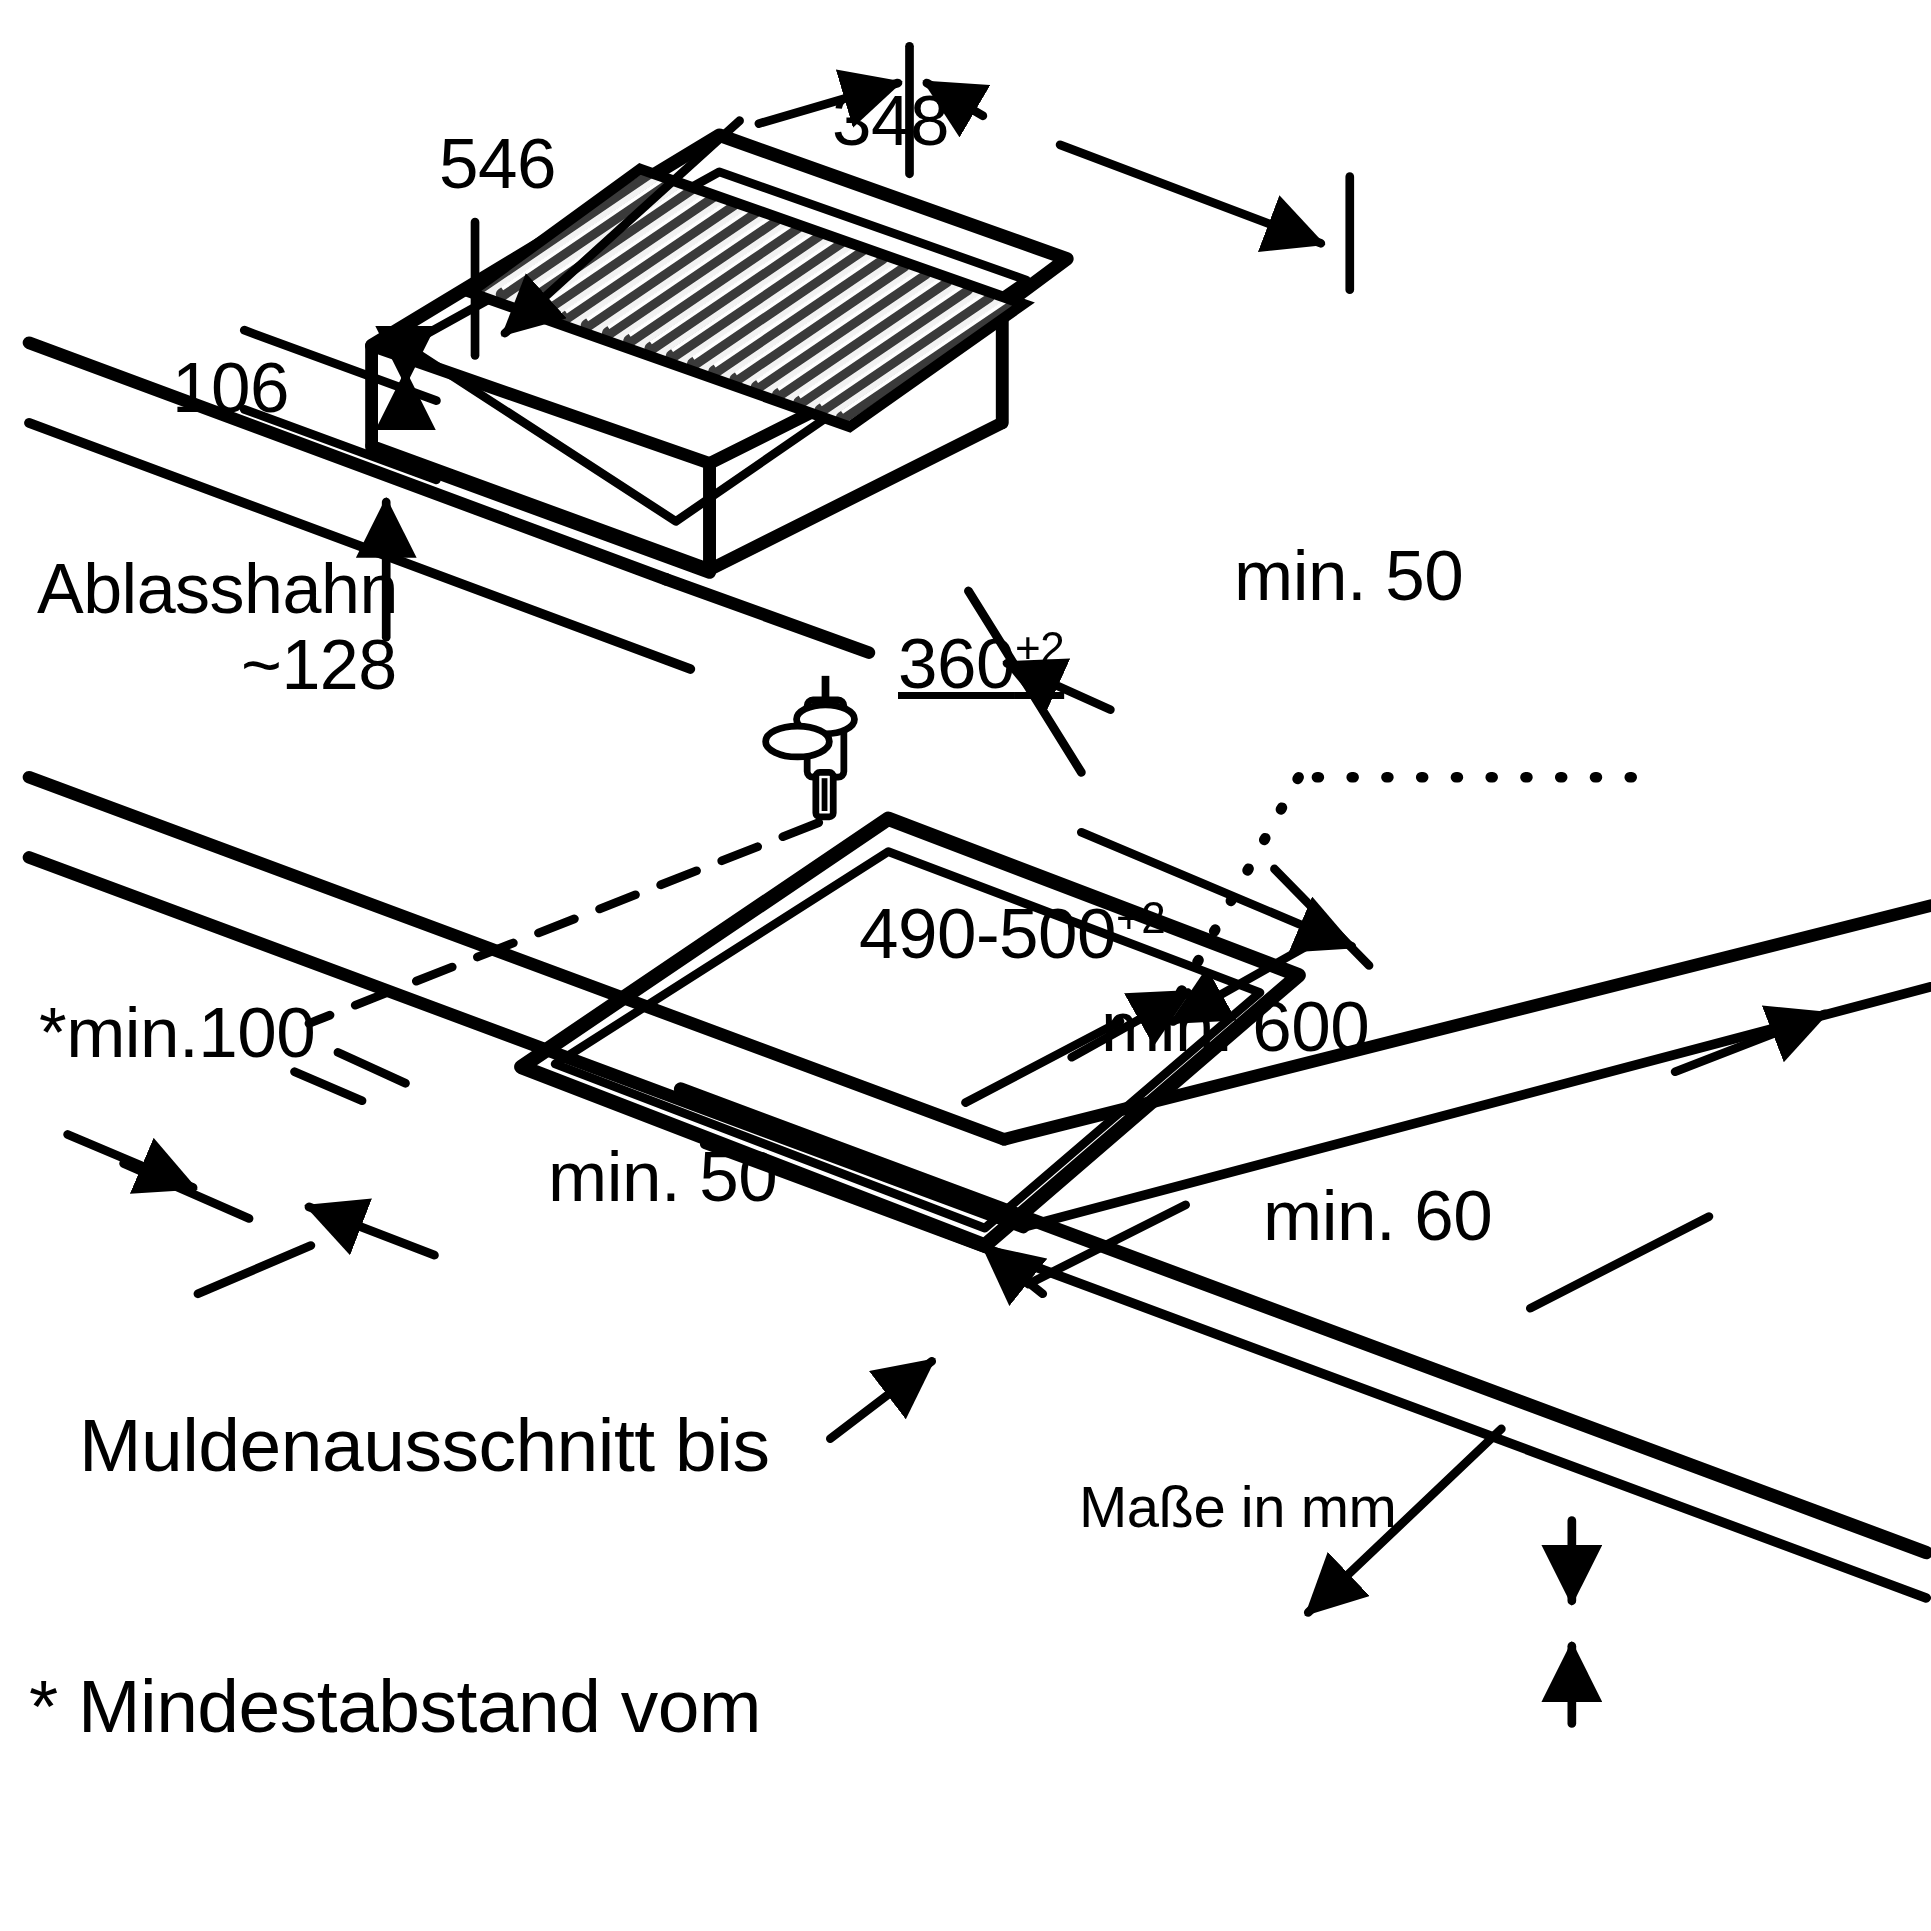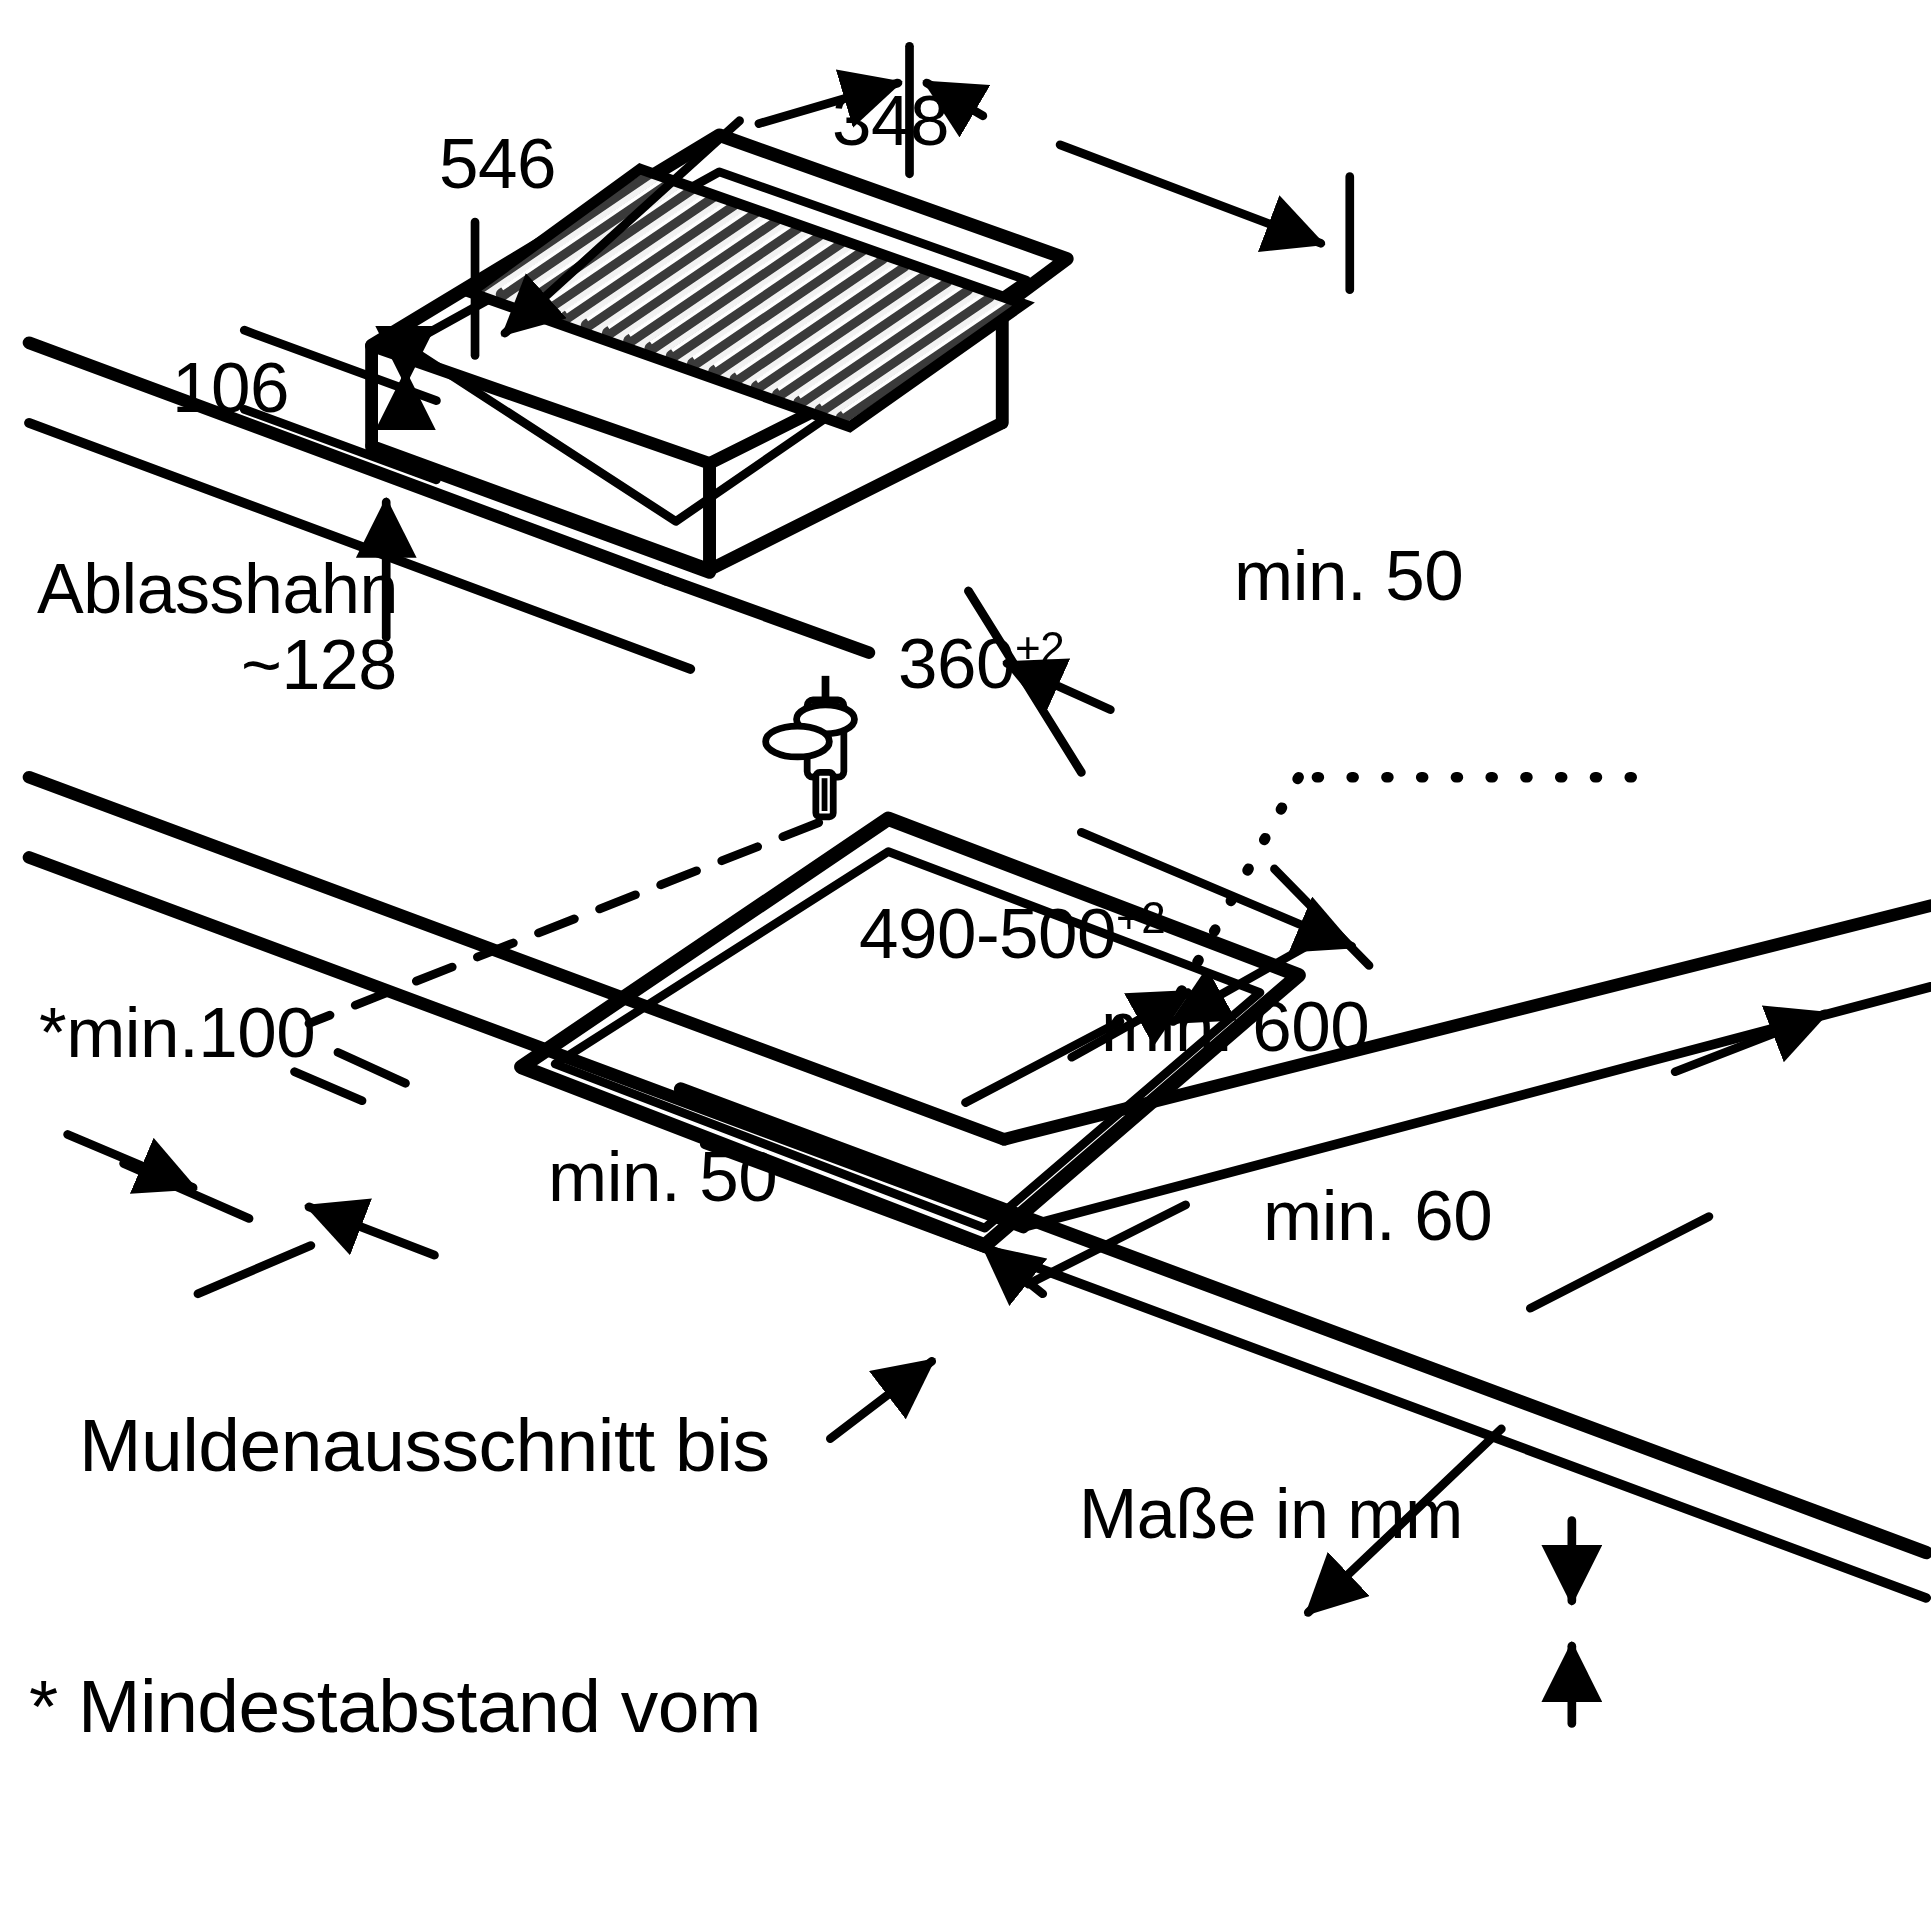--- a/index.html
+++ b/index.html
@@ -31,21 +31,21 @@
     letter-spacing: -0.5px;
   }
   .lbl sup {
     font-size: 0.62em;
     vertical-align: super;
     letter-spacing: -0.5px;
   }
   .dim { font-size: 71px; }
   .note { font-size: 70px; }
   .foot { font-size: 75px; line-height: 1.16; }
-  .units { font-size: 70px; }
+  .units { font-size: 58px; }
 </style>
 </head>
 <body>
 
 <div id="page">
 
   <svg id="drawing" viewBox="0 0 2000 2000">
     <defs>
       <marker id="arrowFilled" viewBox="0 0 12 12" refX="11" refY="6" markerWidth="7" markerHeight="7" orient="auto-start-reverse" markerUnits="strokeWidth">
         <path d="M 0 0 L 12 6 L 0 12 z" fill="#000"></path>
@@ -217,21 +217,21 @@
 
   <div class="lbl dim" style="left:439px; top:124px;">546</div>
 
   <div class="lbl dim" style="left:832px; top:81px;">348</div>
 
   <div class="lbl dim" style="left:172px; top:348px;">106</div>
 
   <div class="lbl note" style="left:37px; top:550px;">Ablasshahn</div>
   <div class="lbl note" style="left:241px; top:626px;">~128</div>
 
-  <div class="lbl dim" style="left:898px; top:623px;"><span>360</span><sup>+2</sup></div>
+  <div class="lbl dim" style="left:898px; top:623px;text-decoration:underline;"><span>360</span><sup>+2</sup></div>
 
   <div class="lbl dim" style="left:1234px; top:536px;">min. 50</div>
 
   <div class="lbl dim" style="left:859px; top:893px;"><span>490-500</span><sup>+2</sup></div>
 
   <div class="lbl dim" style="left:39px; top:993px;">*min.100</div>
 
   <div class="lbl dim" style="left:1101px; top:987px;">min. 600</div>
 
   <div class="lbl dim" style="left:548px; top:1137px;">min. 50</div>

